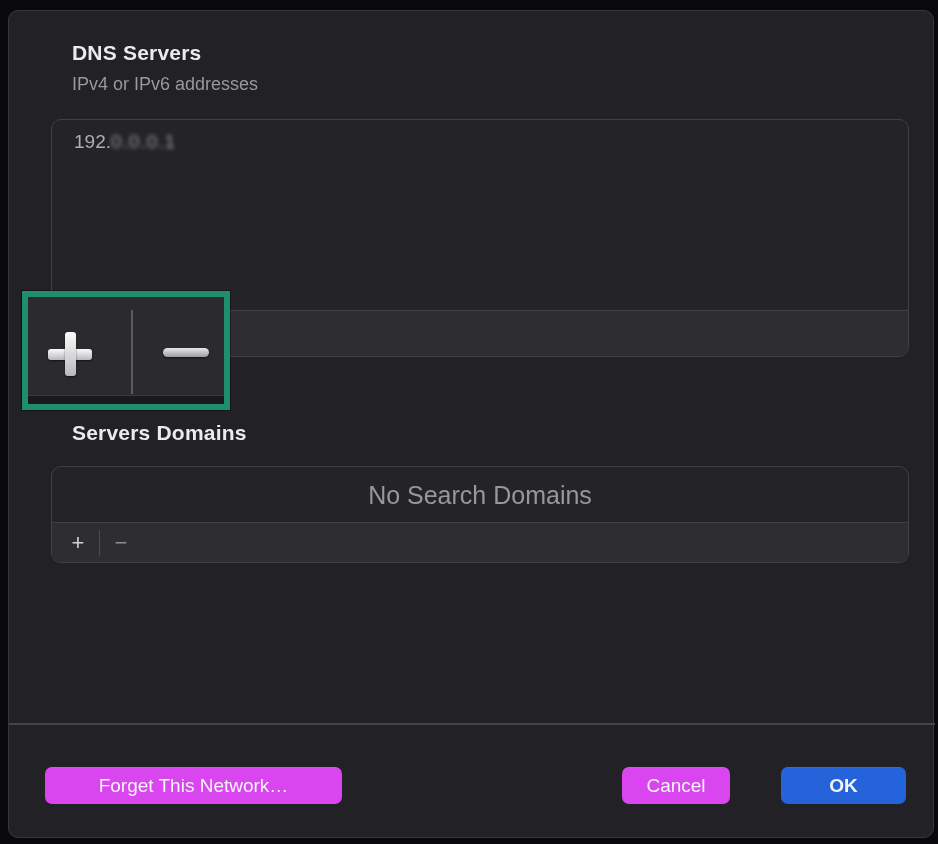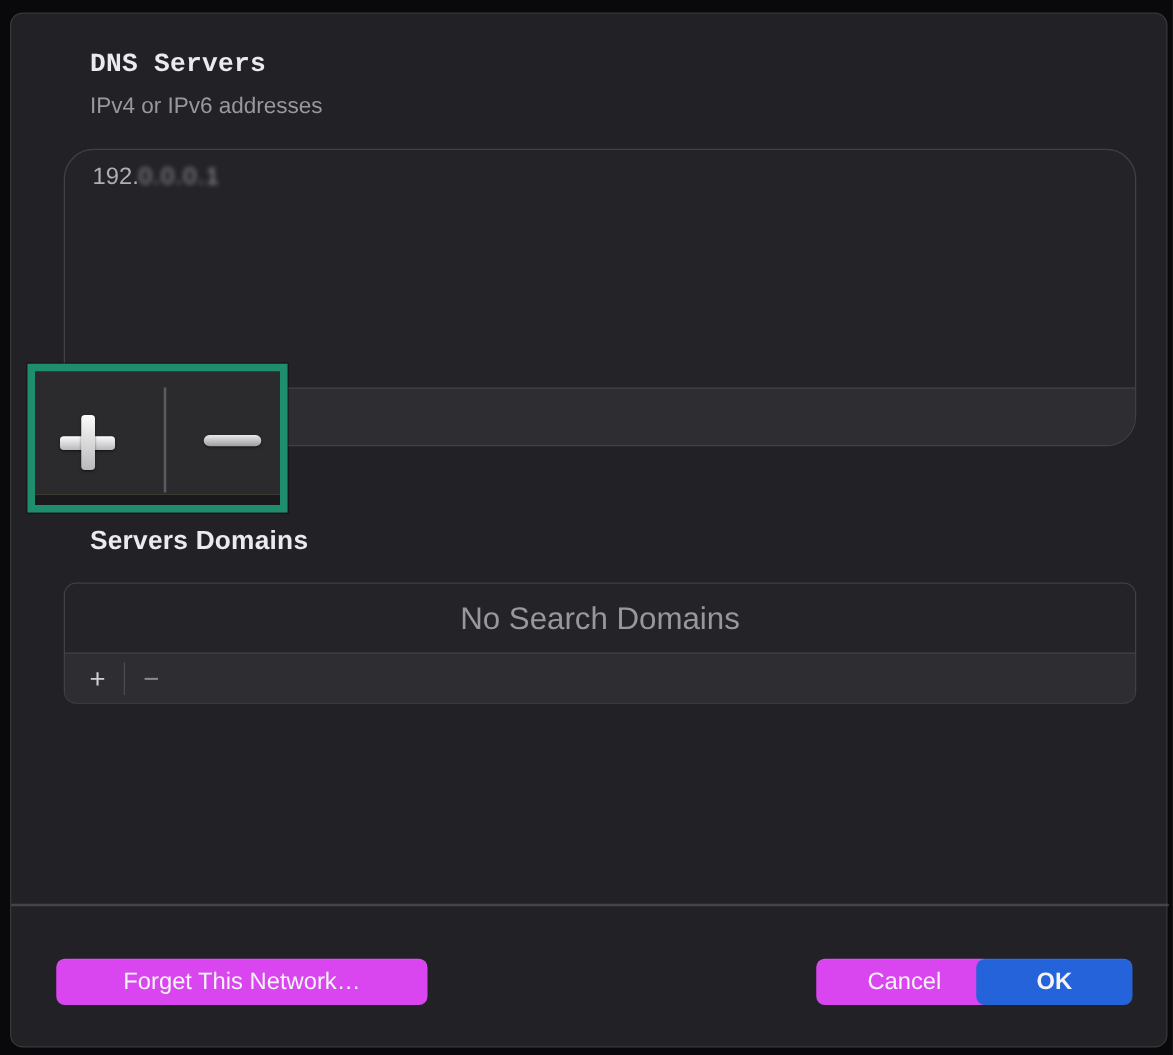--- a/index.html
+++ b/index.html
@@ -81,32 +81,32 @@
   .btn {
     position:absolute; top:756px; height:37px;
     display:flex; align-items:center; justify-content:center;
     border:none; border-radius:7px;
     font-family:"Liberation Sans", sans-serif;
     font-size:19px; color:#f4f4f6; cursor:default;
     box-shadow:inset 0 .5px 0 rgba(255,255,255,.12);
   }
   .btn-gray { background:#d946ef; }
   .btn-forget { left:36px; width:297px; }
-  .btn-cancel { left:644px; width:141px; }
+  .btn-cancel { left:613px; width:108px; }
   .btn-ok { left:772px; width:125px; background:#2463d9; font-weight:600; }
 </style>
 </head>
 <body>
 
 <div class="panel">
 
-  <div class="heading" style="top:30px;font-family:Liberation Mono, monospace;">DNS Servers</div>
+  <div class="heading" style="top:30px;">DNS Servers</div>
   <div class="subheading" style="top:63px;">IPv4 or IPv6 addresses</div>
 
-  <div class="listbox" style="top:108px; height:238px;border-radius:24px;">
+  <div class="listbox" style="top:108px; height:238px;">
     <div class="content" style="height:191px;">
       <div class="ip-row">
         <span>192.</span><span class="ip-redacted">0.0.0.1</span>
       </div>
     </div>
     <div class="footerbar" style="height:46px;">
       <button class="mini-btn mini-add">+</button>
       <div class="mini-divider"></div>
       <button class="mini-btn mini-remove">−</button>
     </div>

